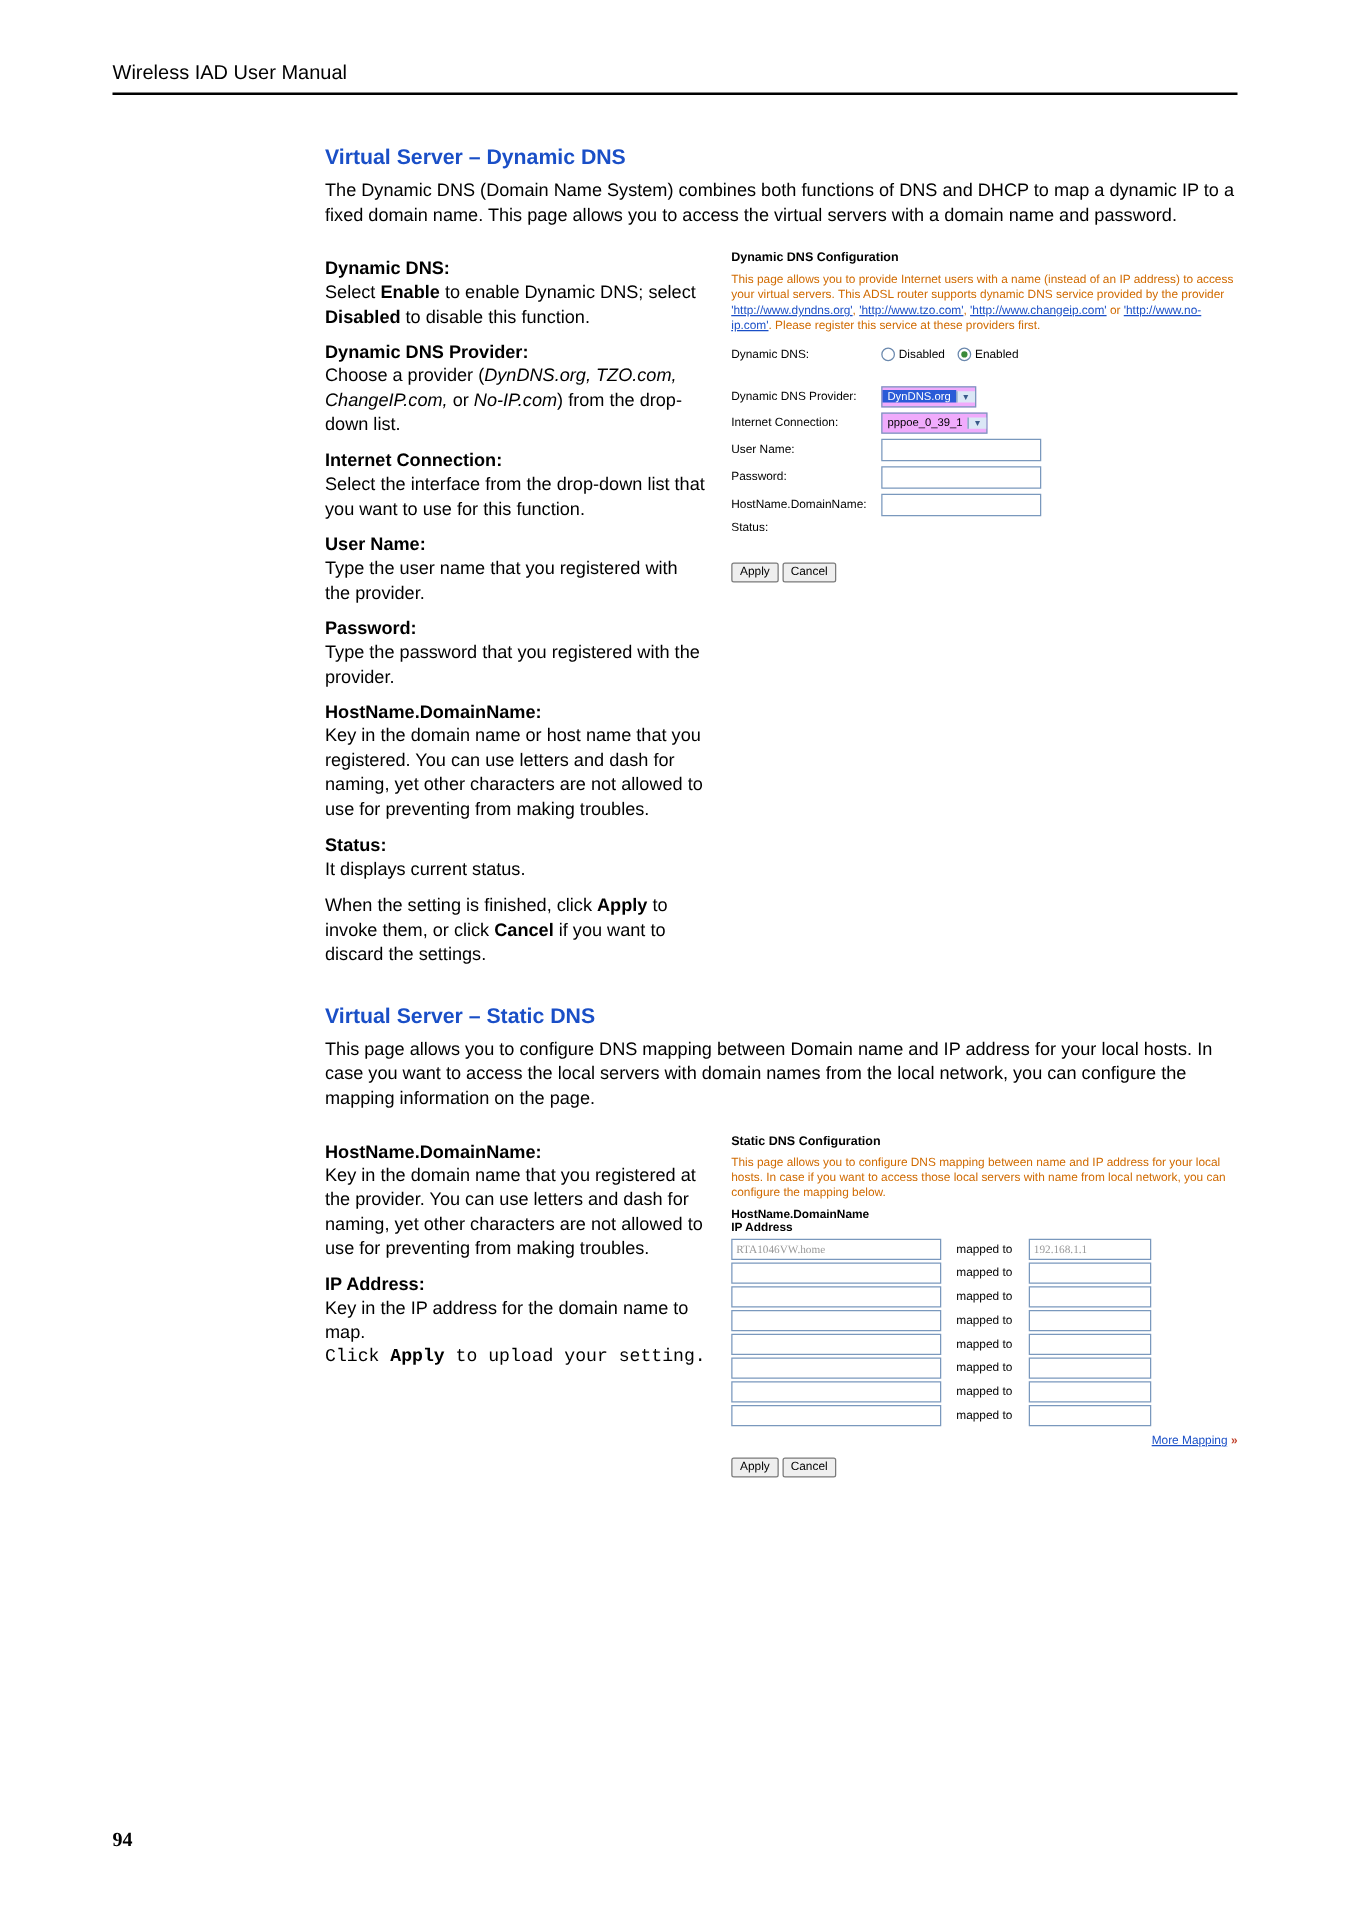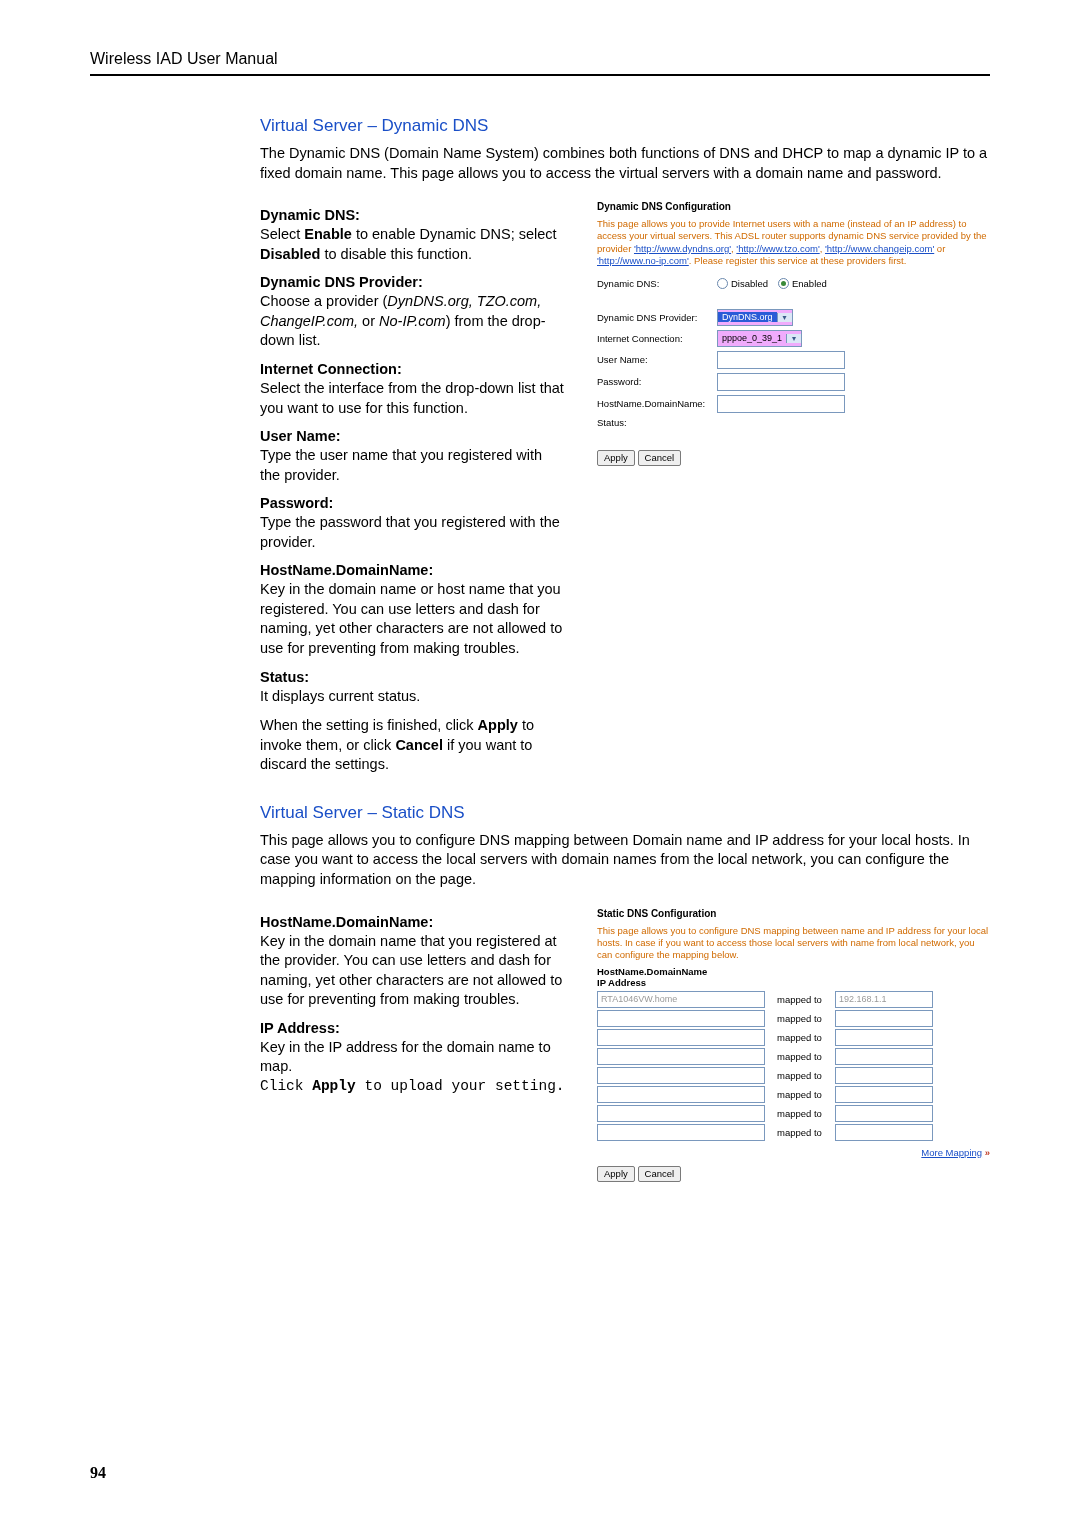--- a/index.html
+++ b/index.html
@@ -22,32 +22,32 @@
     border-bottom: 2px solid #000;
     padding-bottom: 6px;
     margin-bottom: 40px;
   }
   .content {
     margin-left: 170px;
   }
   h2.section-title {
     color: #1a4fc7;
     font-size: 17px;
-    font-weight: normal;
+    font-weight: bold;
     margin: 0 0 8px 0;
   }
   .body-text {
     font-size: 14.5px;
     line-height: 1.35;
     margin-bottom: 14px;
   }
   .two-col {
     display: flex;
     align-items: flex-start;
-    gap: 32px;
+    gap: 20px;
   }
   .left-col {
     width: 305px;
     flex: 0 0 305px;
   }
   .right-col {
     flex: 1;
     padding-top: 4px;
     font-size: 10px;
   }
@@ -172,21 +172,21 @@
   .static-row .c2{ width:58px; text-align:left;}
   .static-row .c3{ }
   .static-row input {
     height:13px;
     border:1px solid #7a98bd;
     font-size:9px;
     padding:1px 3px;
   }
   .static-row .c1 input { width: 160px;}
   .static-row .c3 input { width: 90px;}
-  .grey-text { color:#9a9a9a; }
+  .grey-text { color:#9a9a9a;font-family:Liberation Serif, serif; }
 
   .more-mapping {
     text-align:right;
     font-size:9.5px;
     margin-top:6px;
   }
   .more-mapping .mm {
     color:#1a4fc7;
     text-decoration:underline;
   }

